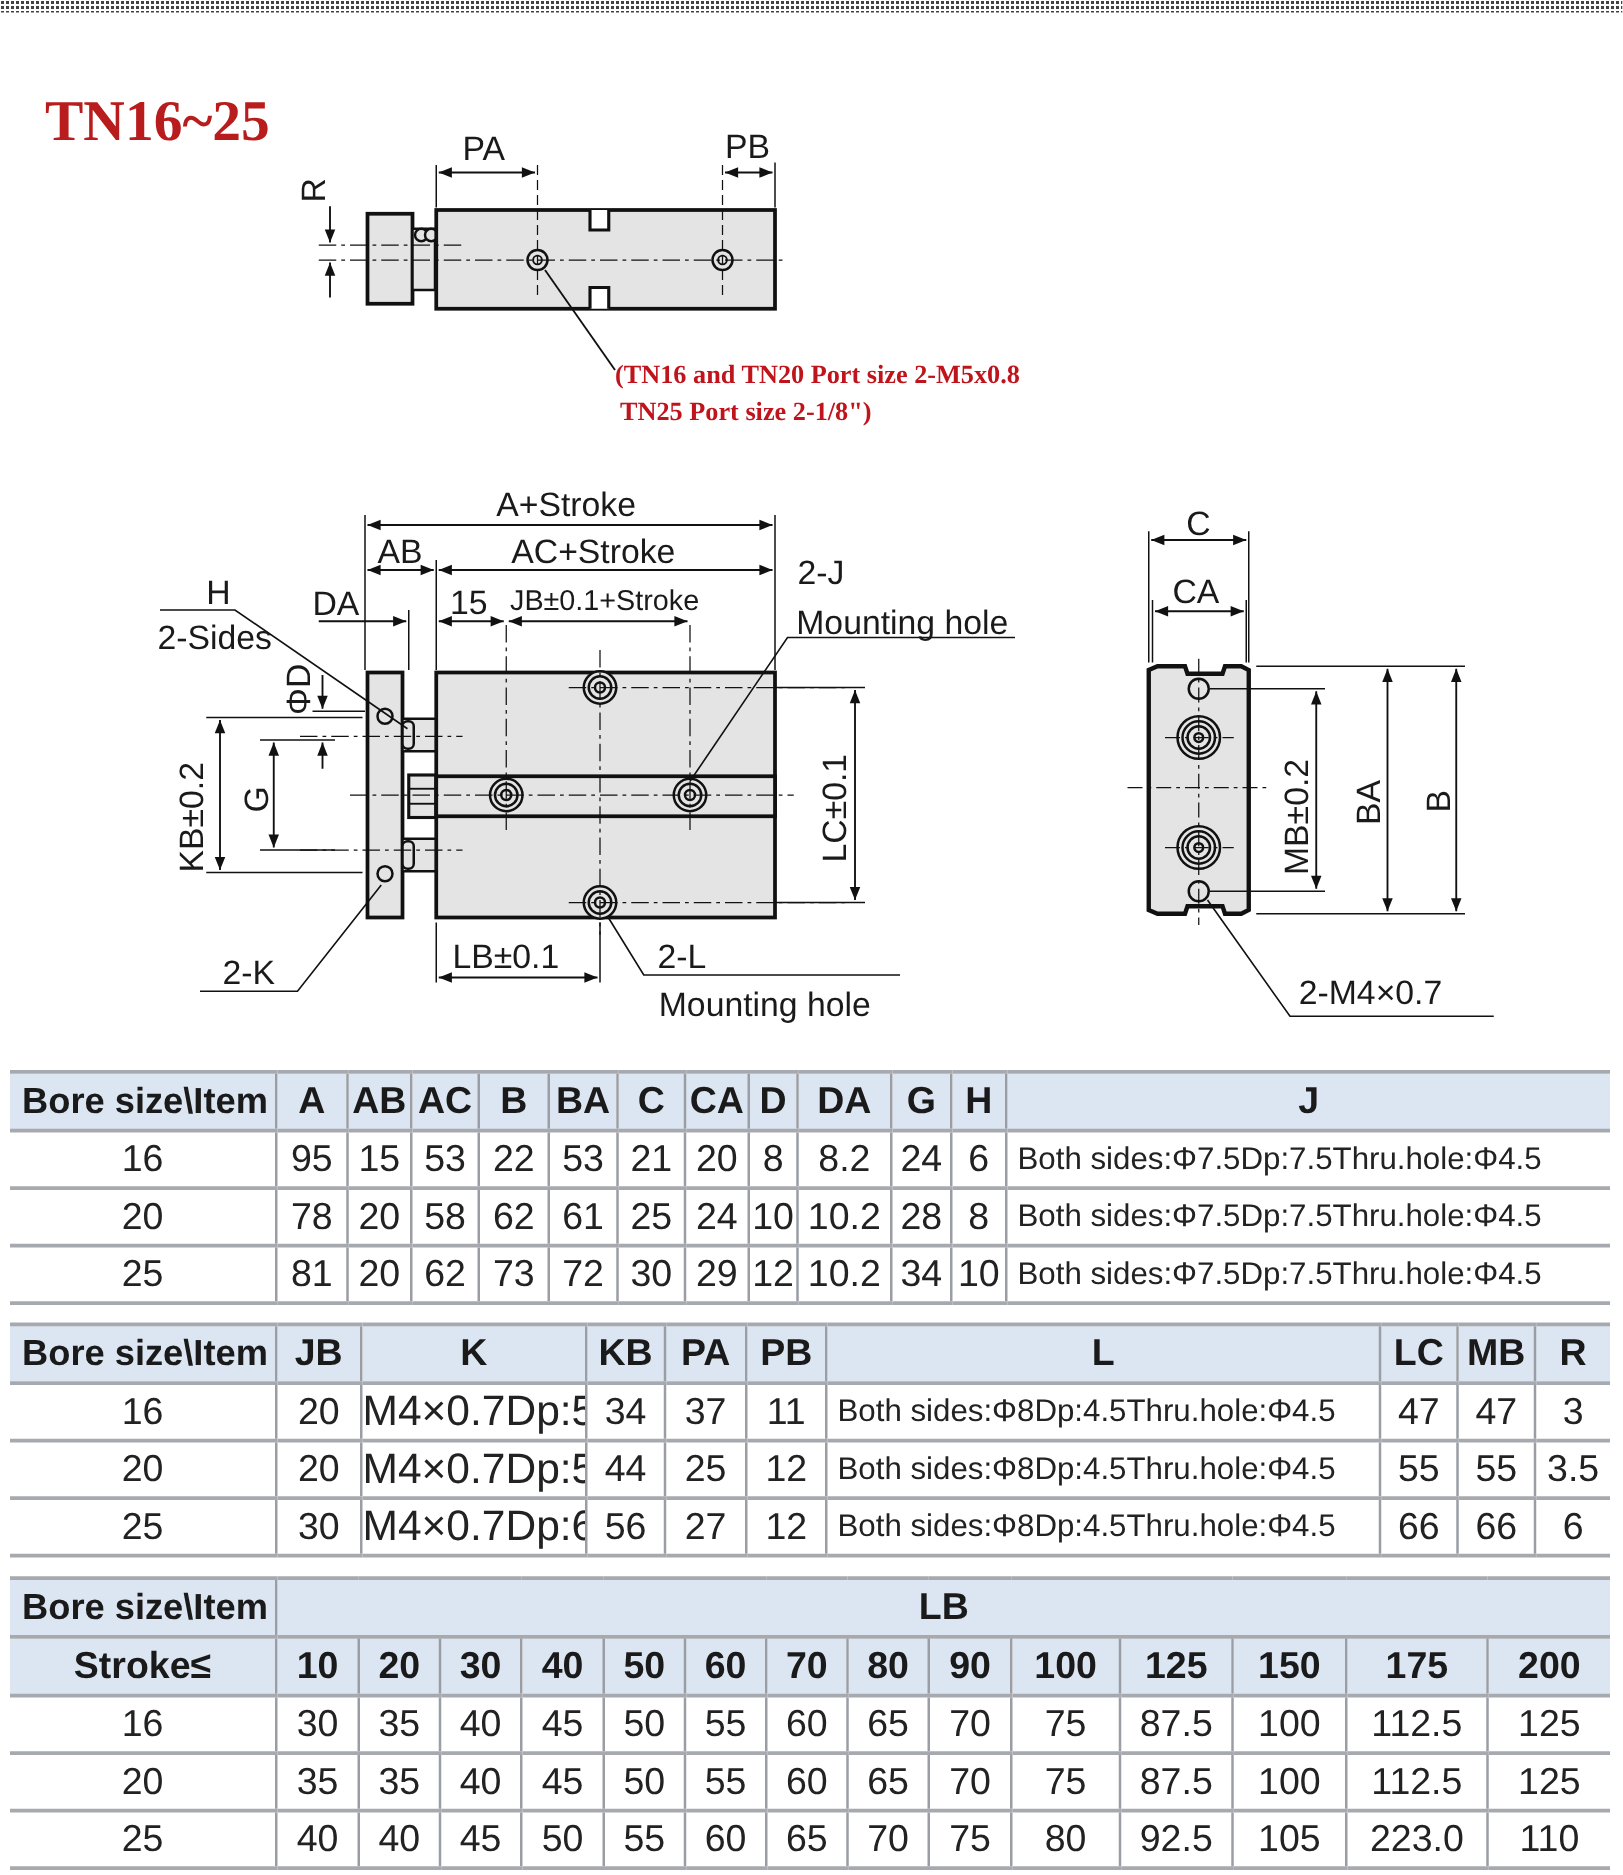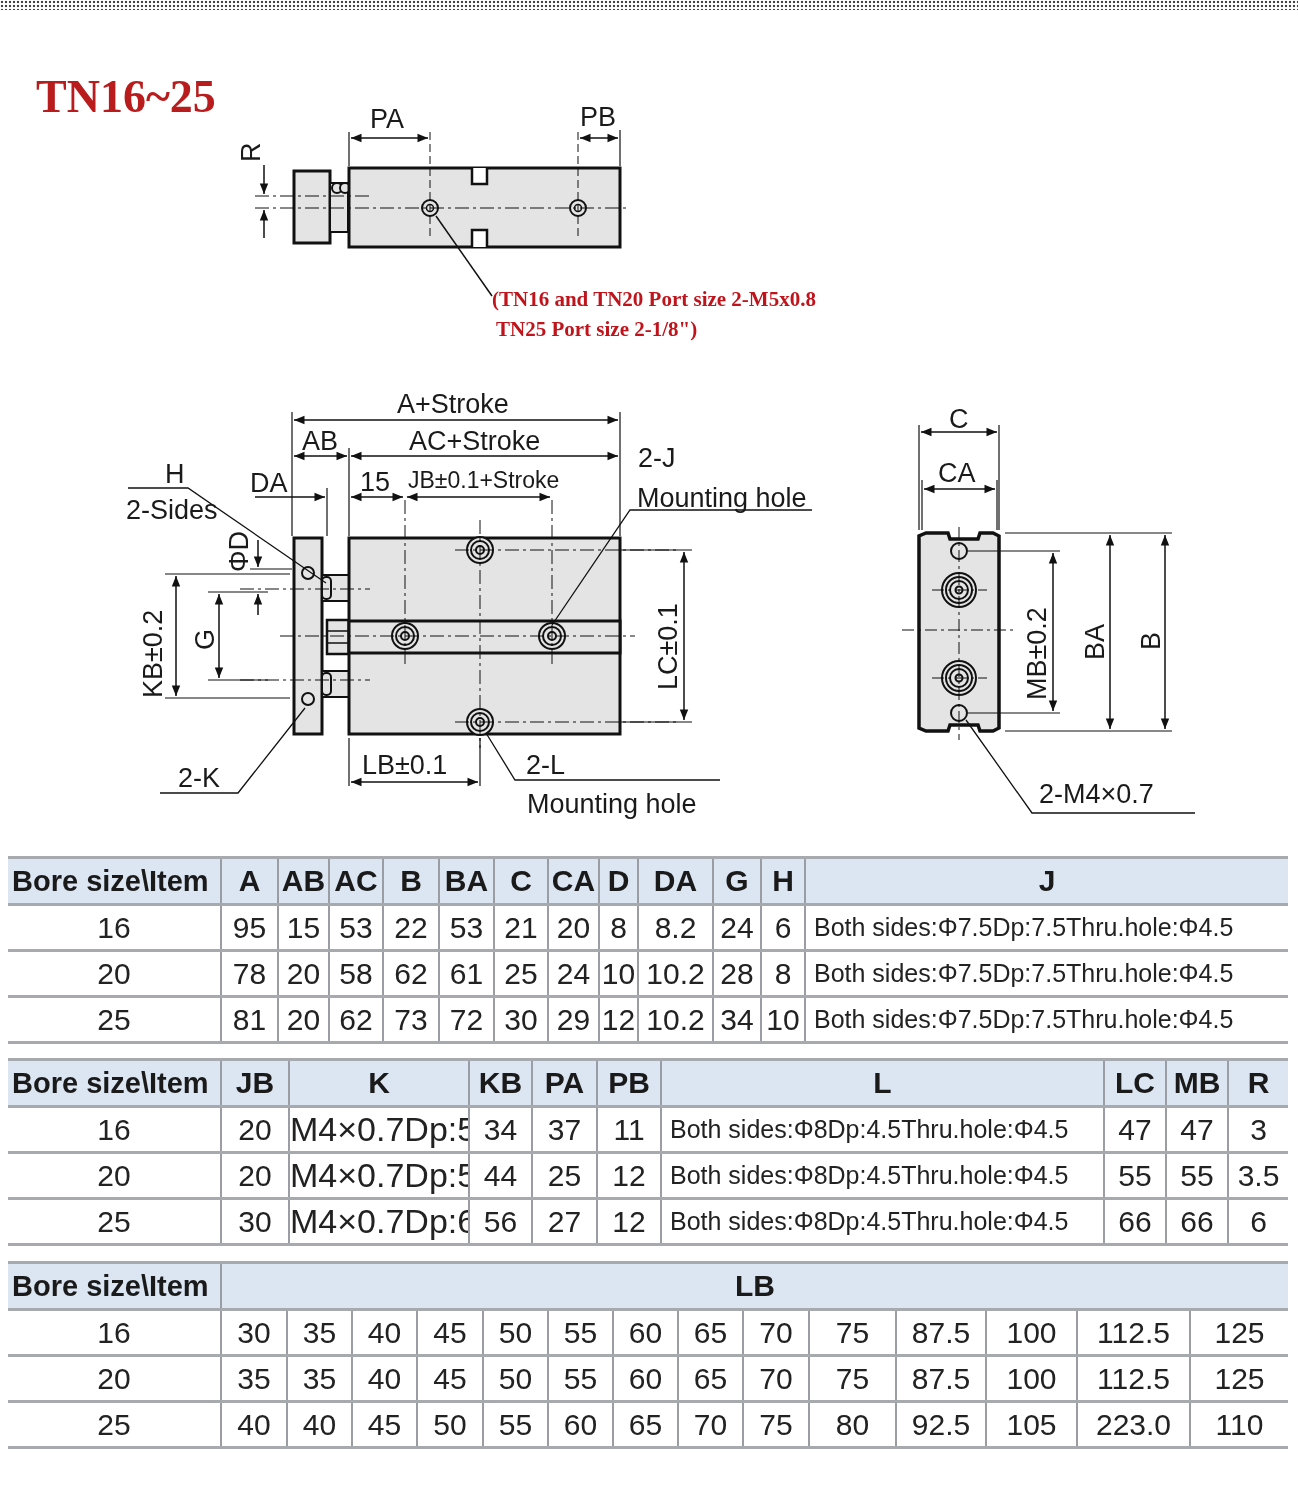--- a/index.html
+++ b/index.html
@@ -16,21 +16,21 @@
   .note { font-family:"Liberation Serif", serif; font-weight:bold; font-size:21px; fill:#c0141c; }
 
   table.spec { position:absolute; left:8px; border-collapse:collapse; table-layout:fixed; }
   table.spec td, table.spec th { border-left:2px solid #9a9ea4; border-right:2px solid #9a9ea4;
      border-top:3px solid #a6a9ae; border-bottom:3px solid #a6a9ae;
      padding:0; text-align:center; white-space:nowrap; overflow:hidden; }
   table.spec th { background:#dce6f2; font-weight:bold; font-size:30px; color:#1a1a1a; height:44px; }
   table.spec td { font-size:30px; color:#222; height:43px; background:#fff; }
   table.spec th.first, table.spec td.first { border-left:none; }
   table.spec th.last, table.spec td.last { border-right:none; }
-  table.spec th.bore { text-align:left; padding-left:4px; font-size:29px; }
+  table.spec th.bore { text-align:center; padding-left:4px; font-size:29px; }
   table.spec td.txt { font-size:25px; text-align:left; padding-left:8px; }
   table.spec td.ktxt { font-size:34px; }
 </style>
 </head>
 <body>
 
 <div class="dotted-border"></div>
 <div class="title">TN16~25</div>
 
 <svg class="drawing" width="1298" height="850" viewBox="0 0 1298 850">
@@ -395,20 +395,37 @@
       <col style="width:90px">
     <col style="width:91px">
       <col style="width:113px">
       <col>
   </colgroup>
   <thead>
     <tr>
       <th class="bore first">Bore size\Item</th>
       <th class="last" colspan="14">LB</th>
     </tr>
+    <tr id="t3-strokes">
+      <th class="first">Stroke≤</th>
+    <th>10</th>
+        <th>20</th>
+        <th>30</th>
+        <th>40</th>
+        <th>50</th>
+        <th>60</th>
+        <th>70</th>
+        <th>80</th>
+        <th>90</th>
+        <th>100</th>
+        <th>125</th>
+        <th>150</th>
+        <th>175</th>
+        <th class="last">200</th>
+      </tr>
   </thead>
   <tbody>
       <tr>
         <td class="first">16</td>
         <td>30</td>
         <td>35</td>
         <td>40</td>
         <td>45</td>
         <td>50</td>
         <td>55</td>

